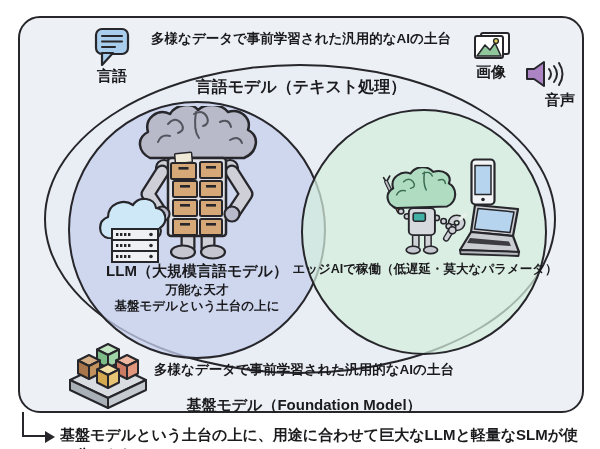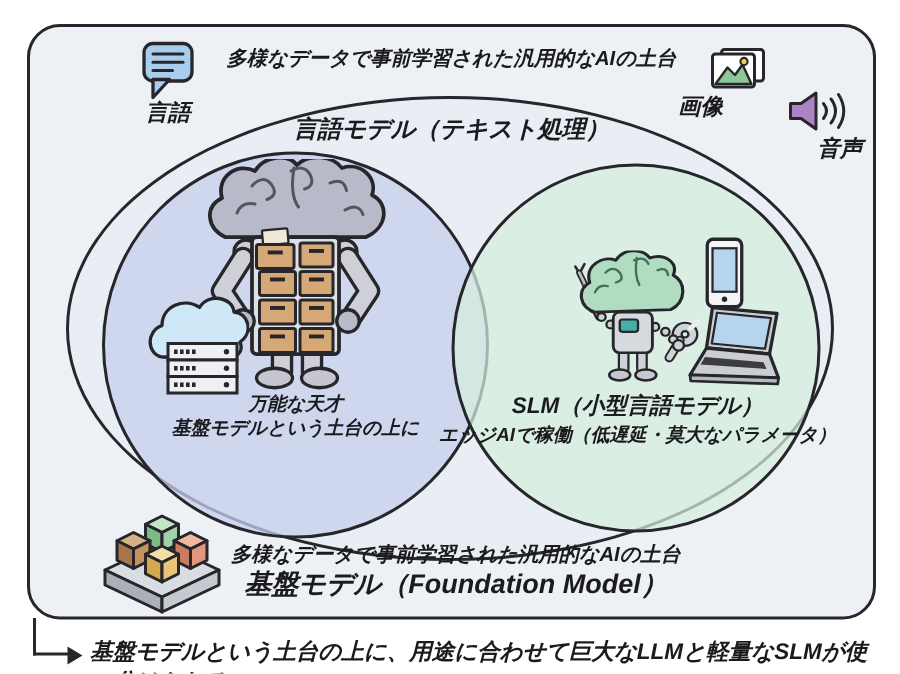--- a/index.html
+++ b/index.html
@@ -4,48 +4,48 @@
 <style>
   :root{
     --ink:#1b1b1e;
     --box-bg:#edf1f6;
     --ellipse-bg:#e9edf4;
     --line:#26262b;
   }
   *{margin:0;padding:0;box-sizing:border-box;}
   html,body{width:600px;height:449px;background:#ffffff;overflow:hidden;}
   body{font-family:"Liberation Sans","DejaVu Sans",sans-serif;color:var(--ink);}
-  .stage{position:relative;width:536px;height:449px;font-style:italic;}
+  .stage{position:relative;width:536px;height:449px;}
   .abs{position:absolute;}
 
   .outer-box{left:18px;top:16px;width:566px;height:397px;background:var(--box-bg);
     border:2.5px solid var(--line);border-radius:22px;}
   .big-ellipse{left:44px;top:64px;width:512px;height:310px;background:var(--ellipse-bg);
     border:2px solid var(--line);border-radius:50%;}
   .circle{border:2px solid var(--line);border-radius:50%;}
   .circle.llm{left:68px;top:101px;width:258px;height:258px;background:rgba(197,207,238,0.75);}
   .circle.slm{left:301px;top:109px;width:246px;height:246px;background:rgba(213,238,222,0.72);}
 
   .t{font-weight:700;text-align:center;line-height:1.22;}
   .top-title{left:18px;top:31px;width:566px;font-size:13.5px;}
   .lm-label{left:18px;top:77px;width:566px;font-size:16px;text-align:center;}
 
   .mod-label{font-size:15px;}
   .lang-label{left:89px;top:67px;width:46px;}
-  .img-label{left:444px;top:63px;width:46px;}
+  .img-label{left:468px;top:63px;width:46px;}
   .aud-label{left:536px;top:91px;width:48px;}
 
   .sec-title{font-size:15px;margin-bottom:3px;}
   .sec-line{font-size:12.5px;line-height:15.5px;font-weight:700;}
   .llm-text{left:52px;top:262px;width:290px;}
   .slm-text{left:280px;top:262px;width:290px;}
 
   .foundation-text{left:148px;top:362px;width:312px;}
   .foundation-cap{font-size:13.5px;}
-  .foundation-title{font-size:18px;margin-top:1px;}
+  .foundation-title{font-size:15px;margin-top:18px;}
 
   .connector{left:22px;top:412px;width:24px;height:25px;
     border-left:2.5px solid var(--line);border-bottom:2.5px solid var(--line);}
   .arrow-head{left:45px;top:431px;width:0;height:0;
     border-top:6px solid transparent;border-bottom:6px solid transparent;
     border-left:10px solid var(--line);}
   .footer-note{left:60px;top:425px;width:530px;font-size:15px;font-weight:700;text-align:left;line-height:1.3;}
 </style>
 </head>
 <body>
@@ -162,20 +162,21 @@
           <rect x="28" y="63" width="2.4" height="3"></rect>
           <rect x="32" y="63" width="2.4" height="3"></rect>
       </g>
       <circle cx="55" cy="42.5" r="1.8" fill="#26262b"></circle>
       <circle cx="55" cy="53.5" r="1.8" fill="#26262b"></circle>
       <circle cx="55" cy="64.5" r="1.8" fill="#26262b"></circle>
     </g>
   </svg>
 
   <div class="abs t llm-text">
+    <div class="sec-title">LLM（大規模言語モデル）</div>
     <div class="sec-line">万能な天才</div>
     <div class="sec-line">基盤モデルという土台の上に</div>
   </div>
 
   <svg class="abs" style="left:374px;top:167px" width="94" height="92" viewBox="0 0 108 112" preserveAspectRatio="none">
 
     <path d="M 11,13 L 15,20 M 18,11 L 14,19" stroke="#26262b" stroke-width="2" stroke-linecap="round"></path>
     <path d="M 14,18 L 24,40" stroke="#26262b" stroke-width="4.8" stroke-linecap="round"></path>
     <path d="M 14,18 L 24,40" stroke="#b9bcc2" stroke-width="2.2" stroke-linecap="round"></path>
     <path d="M 24,40 L 30,53" stroke="#26262b" stroke-width="8.5" stroke-linecap="round"></path>
@@ -226,21 +227,20 @@
 
   <svg class="abs" style="left:458px;top:204px" width="64" height="56" viewBox="0 0 64 56">
     <path d="M 17,1 L 60,5 L 55,32 L 13,28 Z" fill="#caced3" stroke="#26262b" stroke-width="2.2" stroke-linejoin="round"></path>
     <path d="M 20,4.5 L 56,8 L 52,28.5 L 16.5,25 Z" fill="#b7d4ee" stroke="#26262b" stroke-width="1.5" stroke-linejoin="round"></path>
     <path d="M 2,46 L 13,28 L 55,32 L 61,48 Z" fill="#caced3" stroke="#26262b" stroke-width="2.2" stroke-linejoin="round"></path>
     <path d="M 12,34 L 51,37.5 L 53,42 L 9,39 Z" fill="#3c3c42"></path>
     <path d="M 2,46 L 61,48 L 60.5,52 L 2.5,50 Z" fill="#b4b9bf" stroke="#26262b" stroke-width="1.8" stroke-linejoin="round"></path>
   </svg>
 
   <div class="abs t slm-text">
-    <div class="sec-title">SLM（小型言語モデル）</div>
     <div class="sec-line">エッジAIで稼働（低遅延・莫大なパラメータ）</div>
   </div>
 
   <svg class="abs" style="left:66px;top:340px" width="84" height="70" viewBox="0 0 84 70">
     <g stroke="#26262b" stroke-width="2" stroke-linejoin="round">
 
       <path d="M 42,22 L 80,40 L 42,58 L 4,40 Z" fill="#d9dde1"></path>
       <path d="M 4,40 L 42,58 L 42,68 L 4,50 Z" fill="#a9b0b8"></path>
       <path d="M 42,58 L 80,40 L 80,50 L 42,68 Z" fill="#c4cad0"></path>
 

